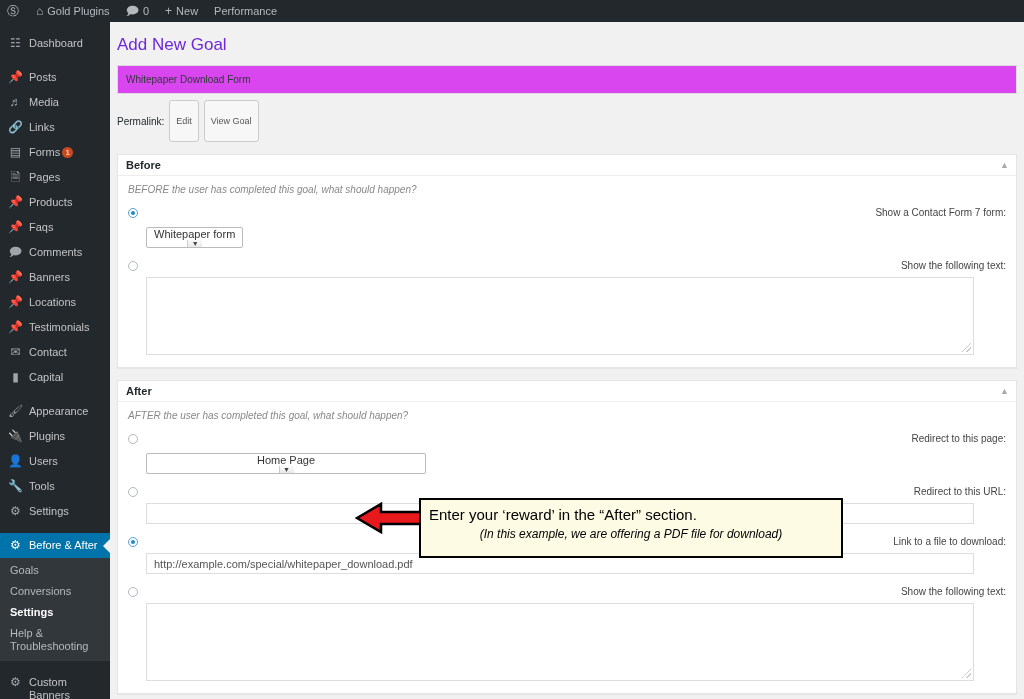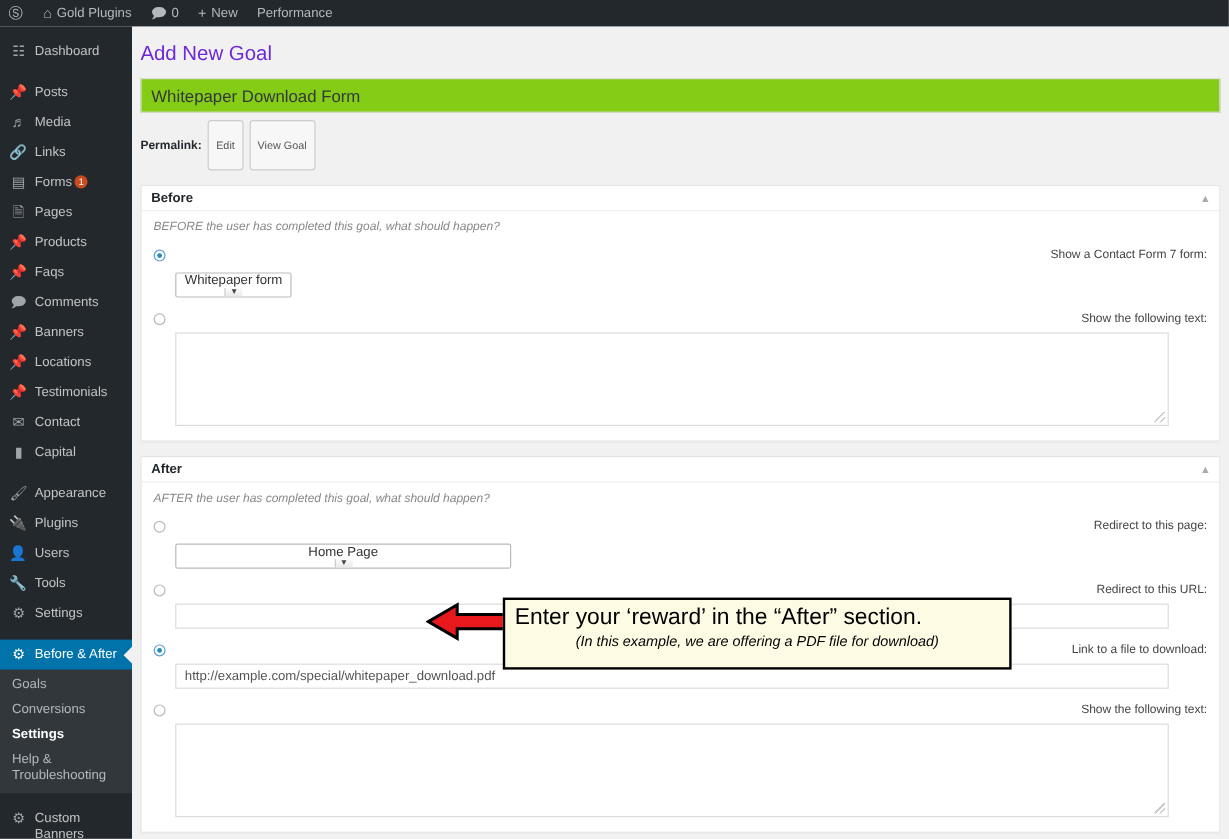--- a/index.html
+++ b/index.html
@@ -85,30 +85,30 @@
   }
   #page-title {
     font-size: 17px; font-weight: normal; color: #6d28d9;
     padding: 13px 0 10px 7px;
   }
   .title-input {
     display: block;
     width: 900px; height: 29px;
     margin: 0 0 0 7px;
     padding: 3px 8px;
-    font-size: 14px; color: #32373c;
-    border: 1px solid #ddd; background: #84cc16;
+    font-size: 10px; color: #32373c;
+    border: 1px solid #ddd; background: #d946ef;
     font-family: "Liberation Sans", sans-serif;
   }
   #permalink-row {
     margin: 6px 0 0 7px;
     font-size: 10px; color: #666;
     display: flex; align-items: center; gap: 5px;
   }
-  #permalink-row .pl-label { font-weight: bold; color: #23282d; text-align: right; }
+  #permalink-row .pl-label { font-weight: normal; color: #23282d; text-align: right; }
   .pl-base { color: #444; }
   .pl-slug { background: #ffc; color: #444; }
   .small-btn {
     display: inline-block;
     border: 1px solid #ccc; background: #f7f7f7;
     border-radius: 3px; color: #555;
     font-size: 9px; line-height: 12px;
     padding: 14px 6px;
   }
 
@@ -202,21 +202,21 @@
   #callout {
     position: absolute;
     left: 419px; top: 498px;
     width: 424px; height: 60px;
     background: #fdfbe4;
     border: 2px solid #000;
     z-index: 40;
     padding: 5px 8px 0 8px;
   }
   #callout .c1 {
-    font-size: 19px; color: #000; white-space: nowrap;
+    font-size: 15px; color: #000; white-space: nowrap;
     line-height: 20px;
   }
   #callout .c2 {
     font-size: 12px; font-style: italic; color: #000;
     white-space: nowrap; line-height: 18px;
     text-align: center;
   }
   #arrow {
     position: absolute;
     left: 355px; top: 500px;

